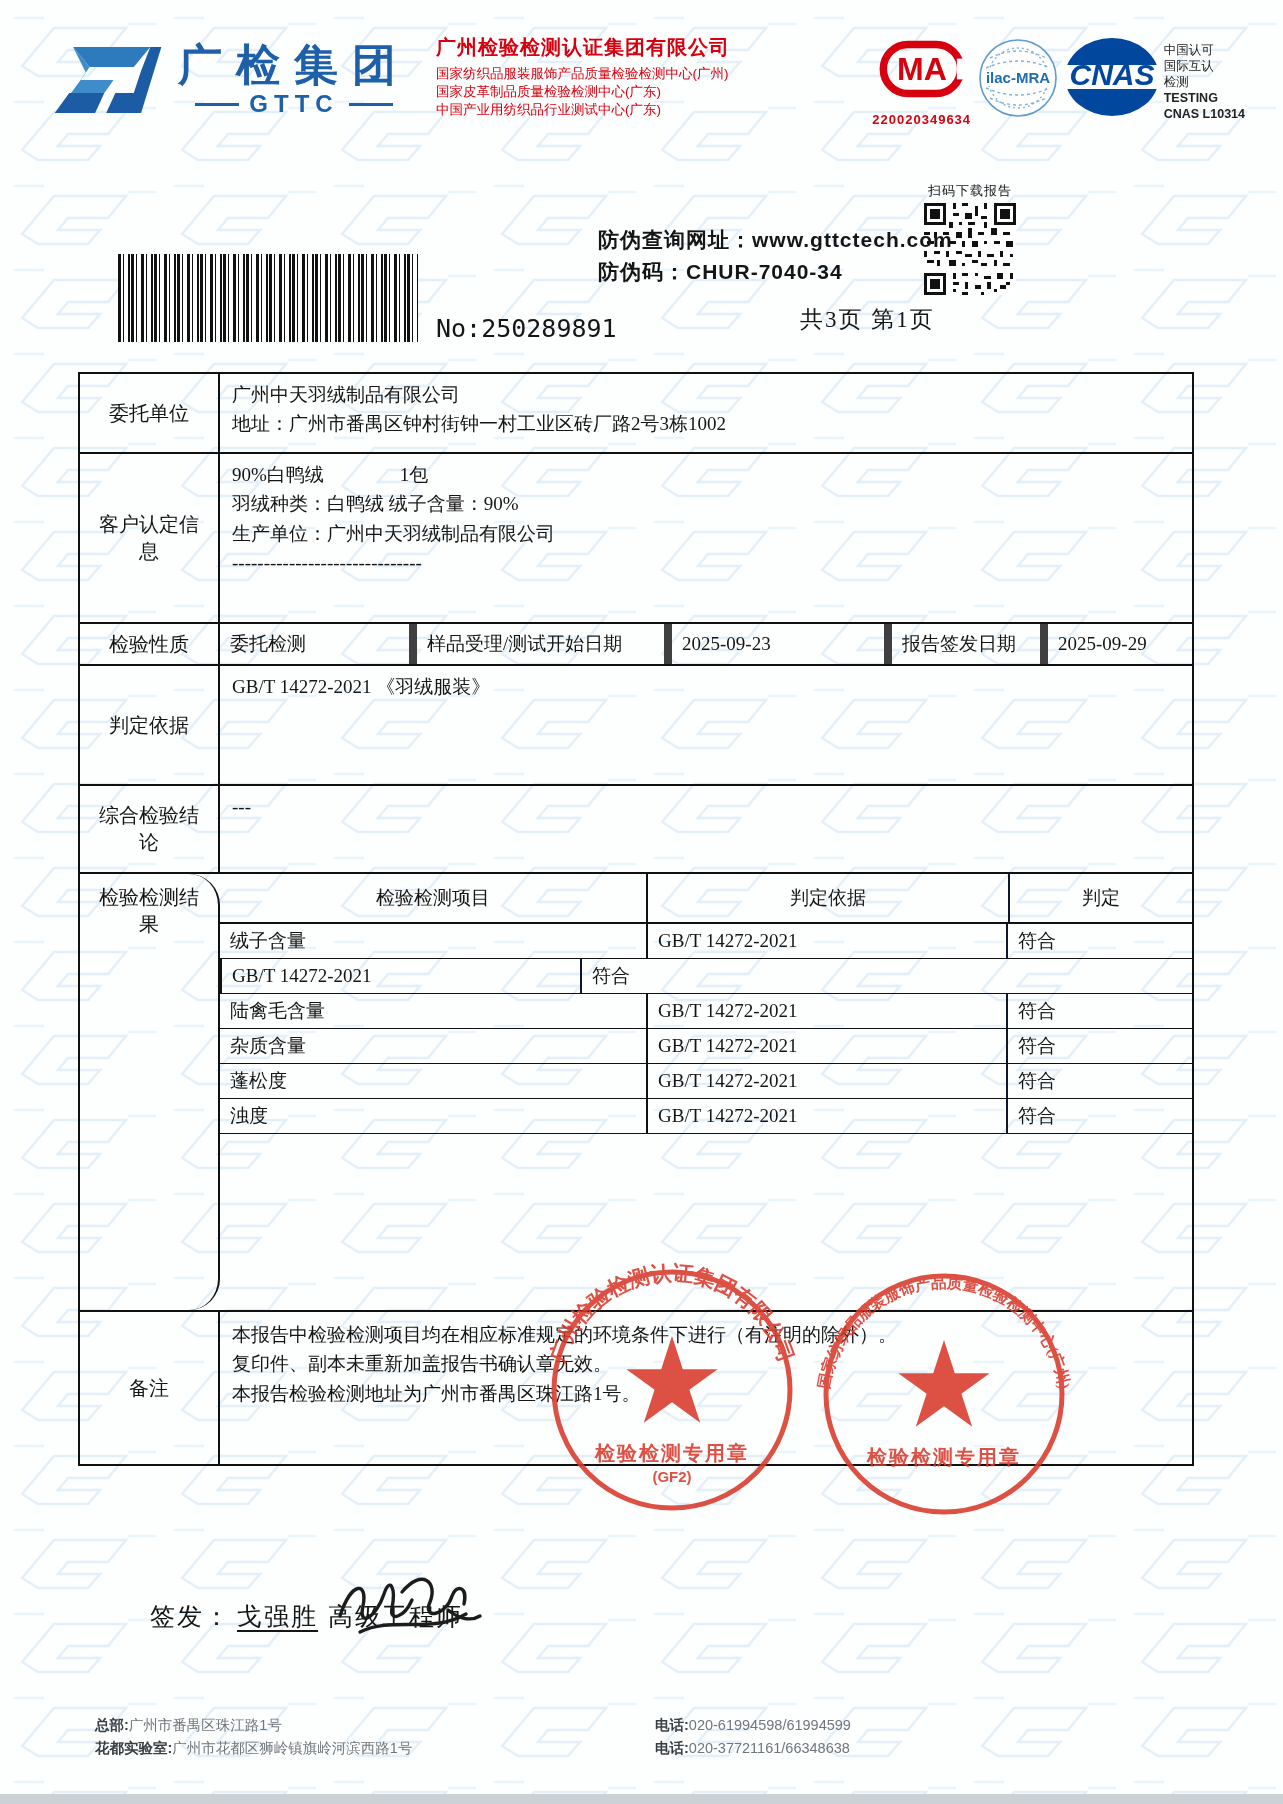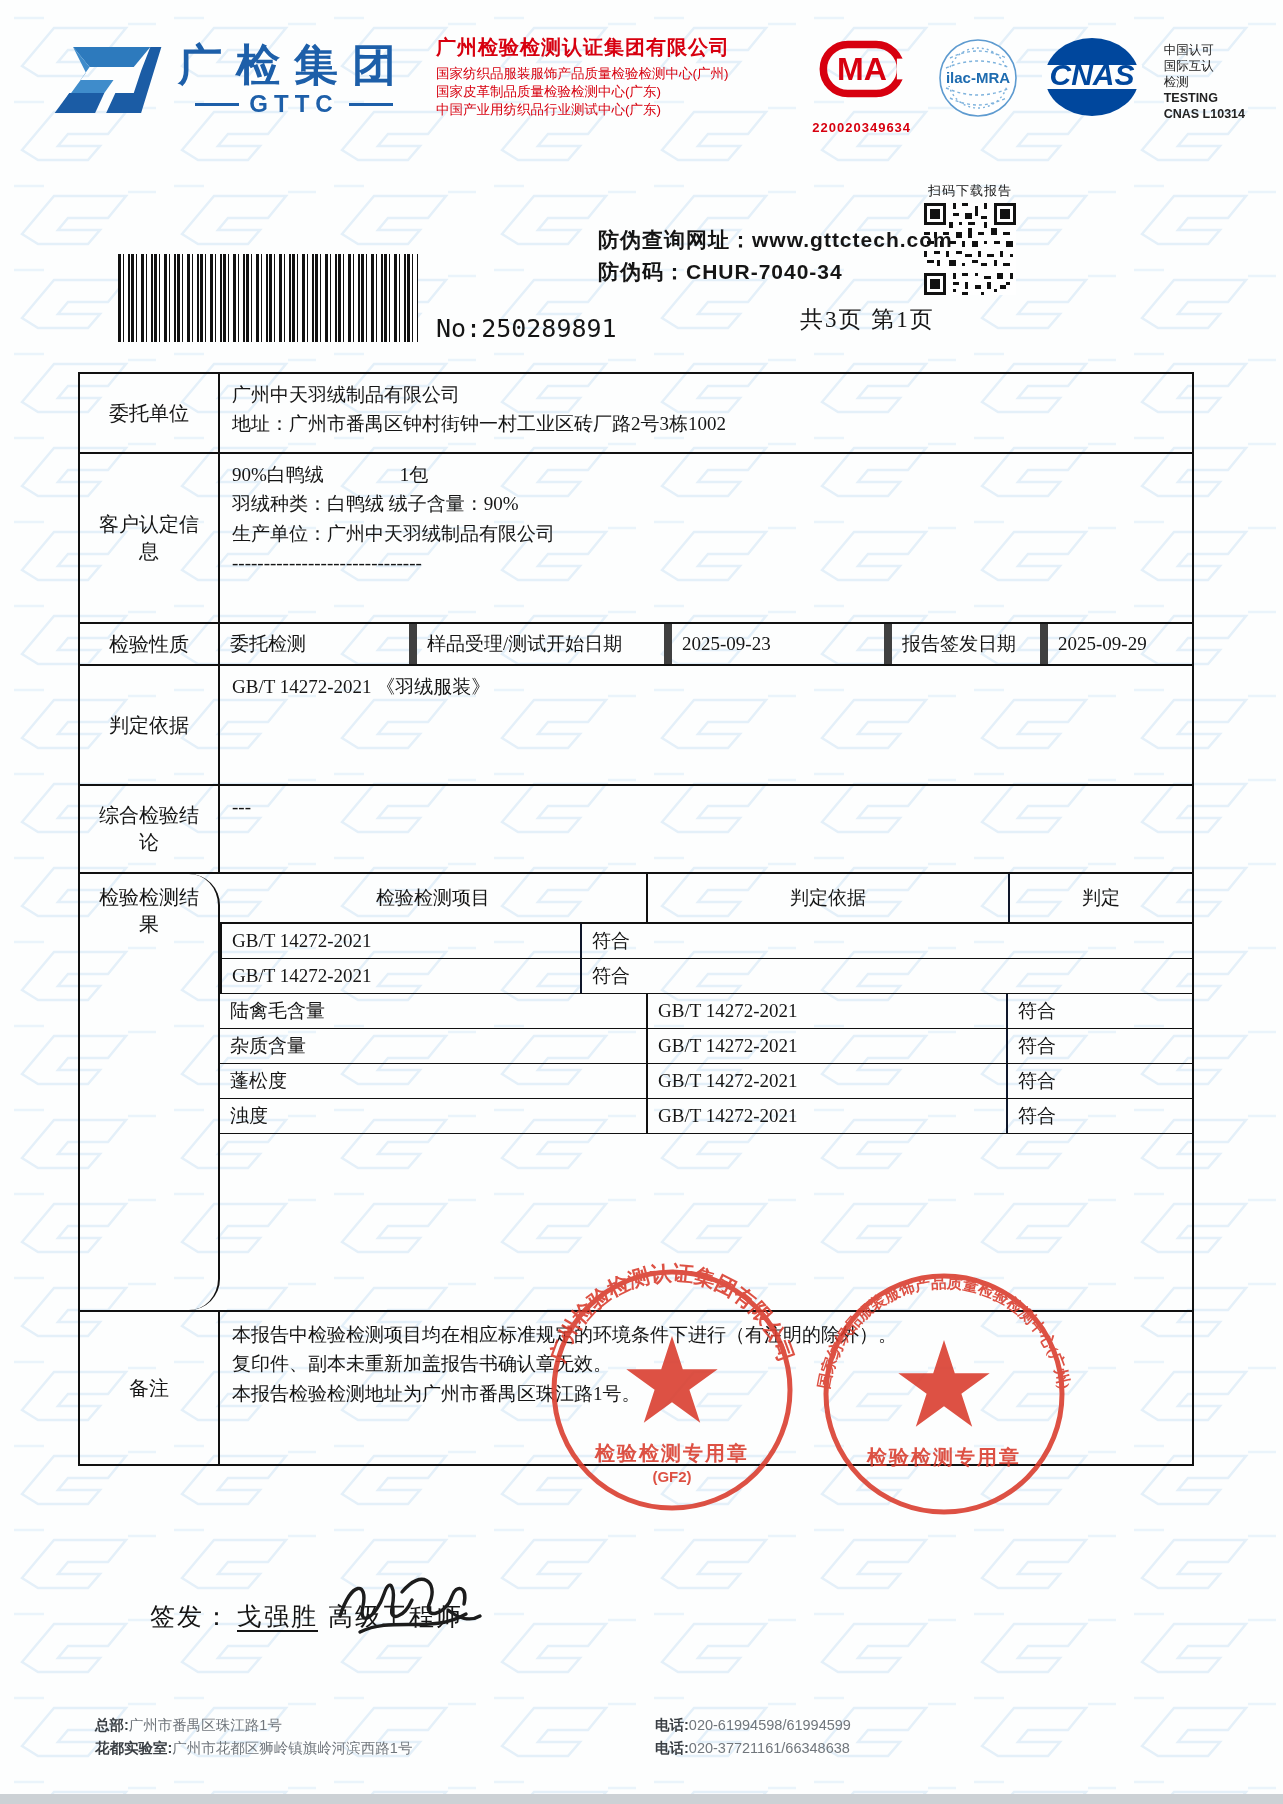--- a/index.html
+++ b/index.html
@@ -11,23 +11,23 @@
   .hdr{position:absolute;left:52px;top:30px;right:30px;height:100px;display:flex;z-index:2;
        font-family:"Liberation Sans",sans-serif;}
   .logo-wrap{display:flex;align-items:center;gap:14px;}
   .logo-text{display:flex;flex-direction:column;align-items:center;}
   .logo-cn{font-size:44px;font-weight:bold;color:#1d5fa9;letter-spacing:14px;line-height:1.05;white-space:nowrap;}
   .logo-en{display:flex;align-items:center;gap:10px;color:#1d5fa9;font-weight:bold;font-size:24px;letter-spacing:6px;margin-top:2px;}
   .logo-en .dash{display:inline-block;width:44px;height:3px;background:#1d5fa9;}
   .org{margin-left:26px;margin-top:4px;}
   .org-name{color:#d7000f;font-weight:bold;font-size:20px;letter-spacing:1px;margin-bottom:4px;white-space:nowrap;}
   .org-sub{color:#d7000f;font-size:13.5px;line-height:18px;white-space:nowrap;}
-  .marks{position:absolute;right:8px;top:6px;display:flex;align-items:flex-start;gap:22px;}
+  .marks{position:absolute;right:8px;top:6px;display:flex;align-items:flex-start;gap:2px;}
   .cma-box{display:flex;flex-direction:column;align-items:center;}
-  .cma-num{color:#d7000f;font-size:13px;font-weight:bold;letter-spacing:1px;margin-top:18px;}
+  .cma-num{color:#d7000f;font-size:13px;font-weight:bold;letter-spacing:1px;margin-top:10px;}
   .cnas-txt{font-size:12.5px;color:#222;line-height:16px;margin-top:6px;}
   .cnas-txt .b{font-weight:bold;}
 
   
   .title{position:absolute;left:260px;top:168px;width:660px;text-align:center;z-index:2;
          font-size:40px;font-weight:bold;letter-spacing:8px;}
   .qr-blk{position:absolute;left:920px;top:182px;width:100px;text-align:center;z-index:2;}
   .qr-cap{font-size:13px;letter-spacing:1px;margin-bottom:3px;font-family:"Liberation Serif",serif;}
   .af{position:absolute;left:598px;z-index:2;font-weight:bold;font-size:21px;letter-spacing:1px;white-space:nowrap;
       font-family:"Liberation Sans",sans-serif;}
@@ -277,20 +277,21 @@
       <div class="lbl" style="align-items:flex-start;padding-top:10px;border-radius:31px;">
           <div class="wrapbox">检验检测结果</div>
         </div>
       <div class="res-wrap">
         <div class="res-h">
           <div class="res-c1">检验检测项目</div>
           <div class="res-c2">判定依据</div>
           <div class="res-c3">判定</div>
         </div>
         <div class="res-r">
+          <div class="res-c1">绒子含量</div>
           <div class="res-c2">GB/T 14272-2021</div>
           <div class="res-c3">符合</div>
         </div>
         <div class="res-r">
           <div class="res-c2">GB/T 14272-2021</div>
           <div class="res-c3">符合</div>
         </div>
         <div class="res-r">
           <div class="res-c1">陆禽毛含量</div>
           <div class="res-c2">GB/T 14272-2021</div>

